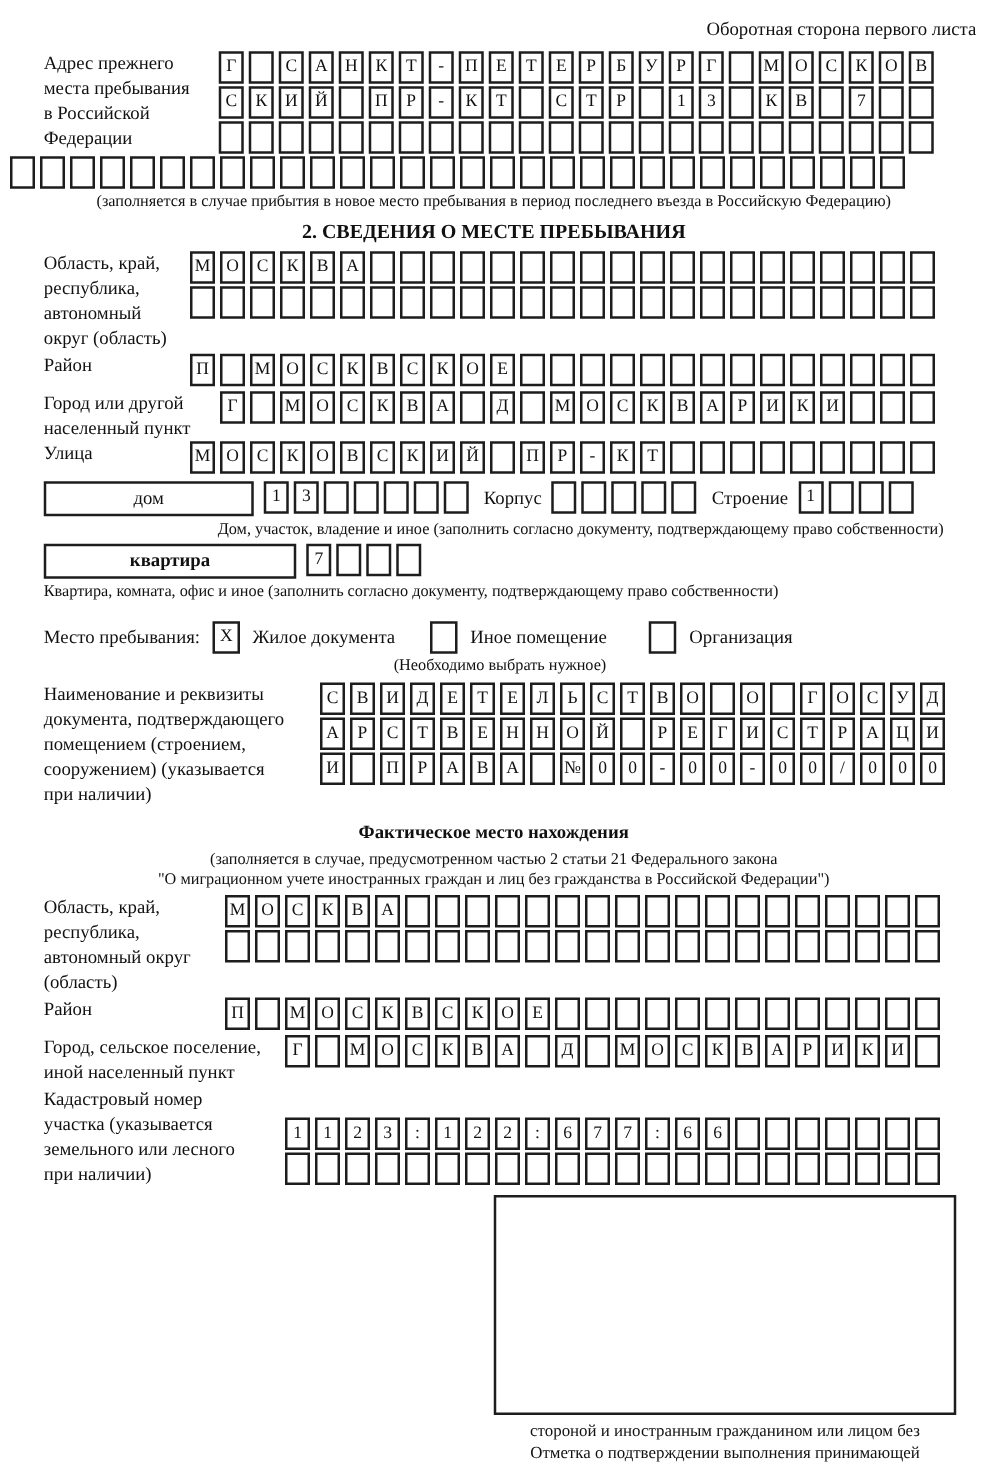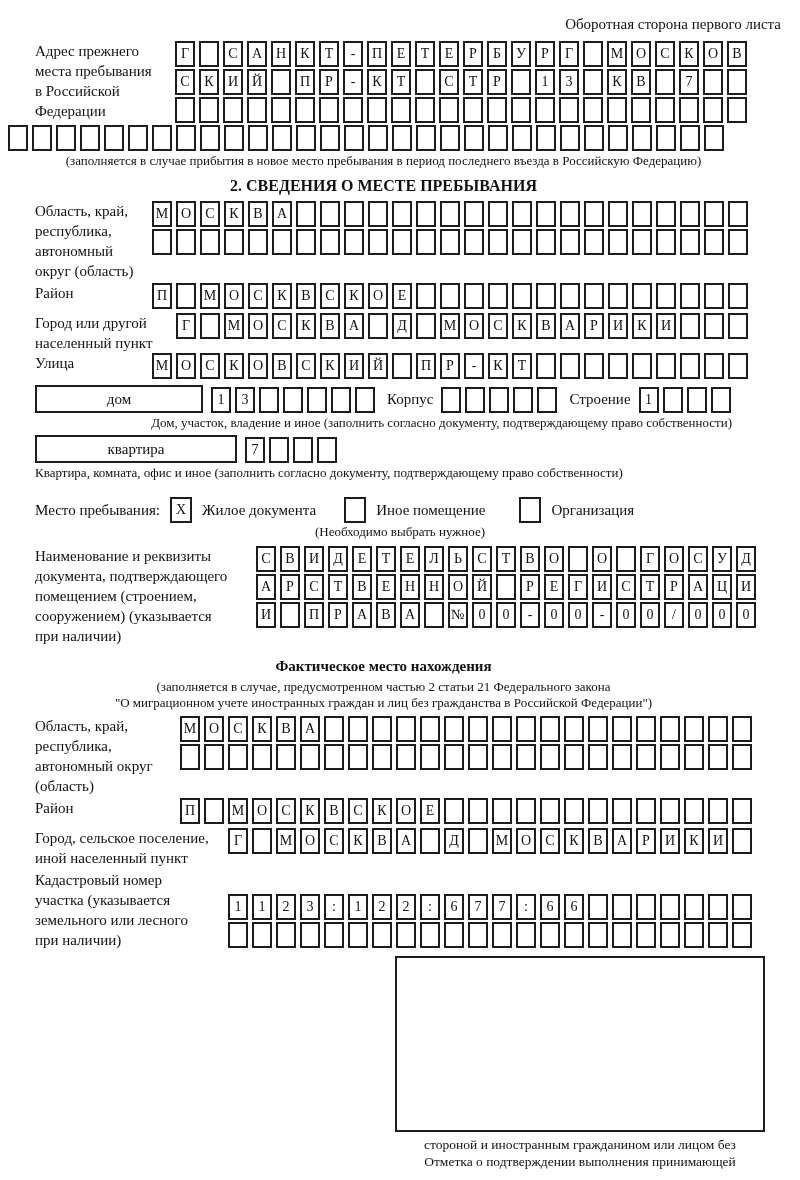--- a/index.html
+++ b/index.html
@@ -1,32 +1,32 @@
 <!DOCTYPE html>
 <html><head>
 <meta charset="utf-8">
 <style>
   html,body{margin:0;padding:0;background:#fff;}
   body{width:800px;height:1180px;font-family:"Liberation Serif","DejaVu Serif",serif;color:#111;}
   .page{position:relative;width:800px;height:1180px;overflow:hidden;background:#fff;}
-  .content{padding:0 68px 0 35px;}
+  .content{padding:0 45px 0 35px;}
   .hdr{padding:16px 19px 0 0;text-align:right;font-size:15px;}
   
   .cellrow{display:flex;margin-bottom:2px;}
   .cell{box-sizing:border-box;flex:none;width:20px;height:26px;border:2px solid #1d1d1d;margin-right:4px;
         display:flex;align-items:center;justify-content:center;font-size:14px;line-height:1;}
   .frow{display:flex;align-items:flex-start;margin-top:2px;}
   .lblcol{flex:none;font-size:15px;line-height:20px;}
   .w140{width:140px;} .w117{width:117px;} .w141{width:141px;} .w221{width:221px;} .w145{width:145px;} .w193{width:193px;}
   .rows{flex:1;}
   .note{font-size:13px;text-align:center;margin-top:2px;}
   .h2{font-size:16px;font-weight:bold;text-align:center;margin:8px 0 6px 0;}
   .namedbox{box-sizing:border-box;border:2px solid #1d1d1d;height:28px;display:flex;align-items:center;justify-content:center;font-size:15px;flex:none;}
   .inline-lbl{font-size:15px;line-height:28px;margin:0 8px;flex:none;}
-  .comprow{display:flex;align-items:flex-end;margin-top:4px;}
+  .comprow{display:flex;align-items:flex-start;margin-top:4px;}
   .cb{width:22px;}
   .mesto{display:flex;align-items:center;margin-top:16px;}
   .mesto .cell{margin-right:0;}
   .mesto-lbl{font-size:15px;margin-right:10px;}
   .opt-lbl{font-size:15px;margin:0 0 0 10px;}
   .gap28{width:28px;flex:none;} .gap34{width:34px;flex:none;}
   .subnote{font-size:13px;margin-top:1px;text-align:center;width:430px;}
   .facthead{font-size:15px;font-weight:bold;text-align:center;margin-top:12px;}
   .factnote{font-size:13px;text-align:center;margin-top:4px;line-height:16px;}
   .stampwrap{margin-top:6px;margin-left:360px;width:375px;}
@@ -351,21 +351,21 @@
       <div class="cellrow" style="margin-bottom:0;">
           <div class="cell">1</div>
           <div class="cell"></div>
           <div class="cell"></div>
           <div class="cell"></div>
         </div>
     </div>
     <div class="note" style="text-align:right;">Дом, участок, владение и иное (заполнить согласно документу, подтверждающему право собственности)</div>
 
     <div class="comprow">
-      <div class="namedbox" style="width:202px;">квартира</div>
+      <div class="namedbox" style="width:202px;font-weight:bold;">квартира</div>
       <div style="width:8px;flex:none;"></div>
       <div class="cellrow" style="margin-bottom:0;">
           <div class="cell">7</div>
           <div class="cell"></div>
           <div class="cell"></div>
           <div class="cell"></div>
         </div>
     </div>
     <div class="note" style="text-align:left;">Квартира, комната, офис и иное (заполнить согласно документу, подтверждающему право собственности)</div>
 

